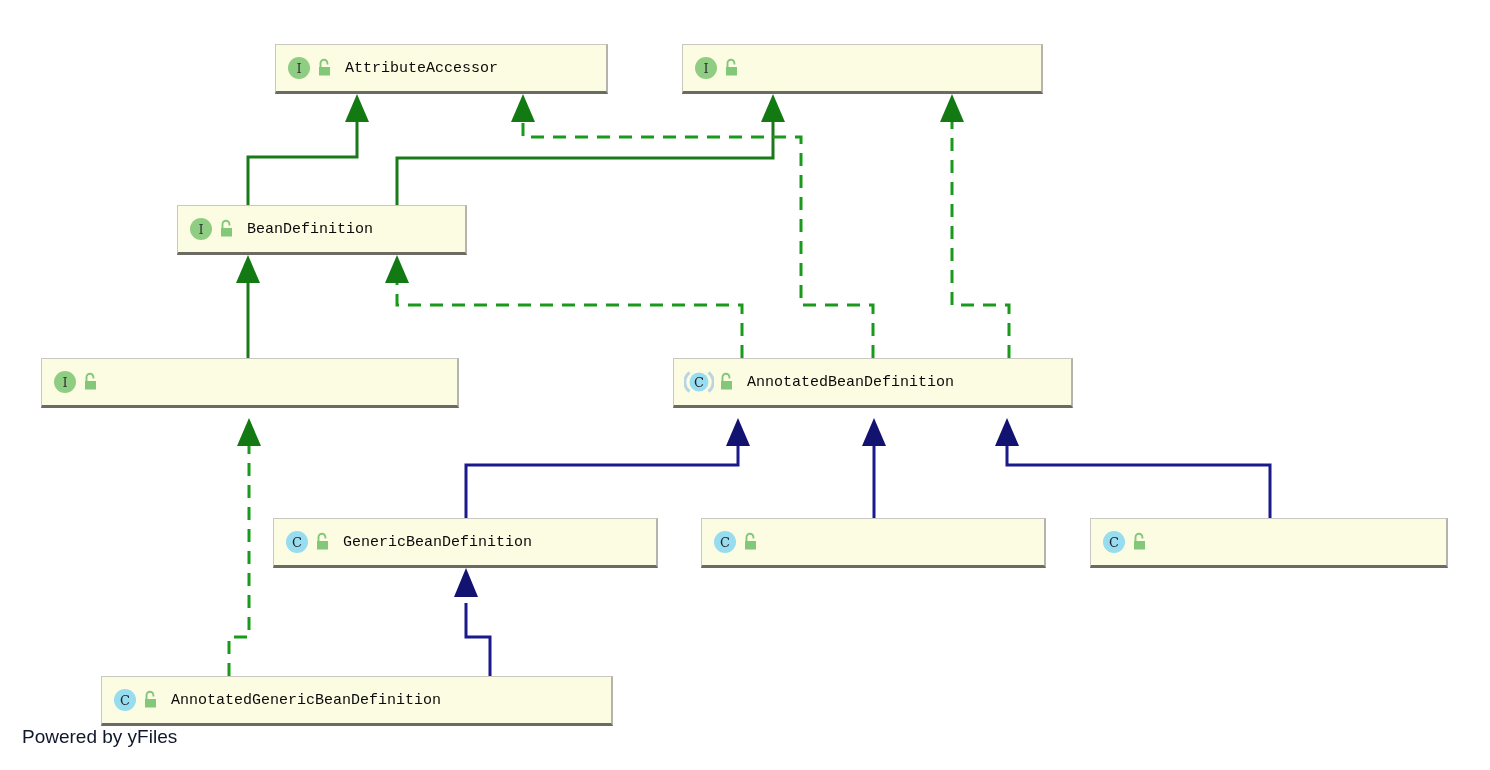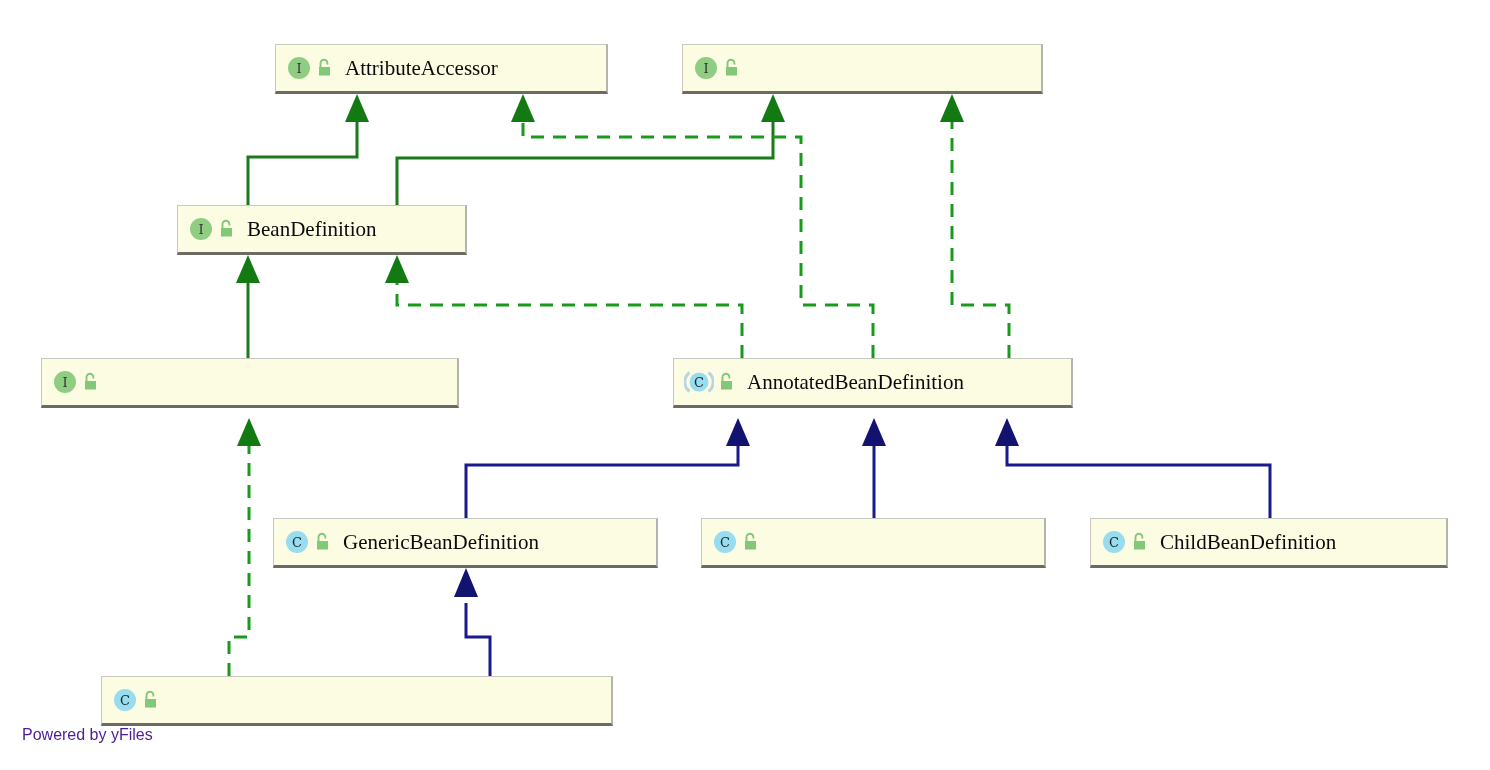--- a/index.html
+++ b/index.html
@@ -31,22 +31,22 @@
     background: #fcfce3;
     border: 1px solid #c8c8c0;
     border-bottom: 3px solid #6b6b63;
     border-right: 2px solid #b4b4ac;
     display: flex;
     align-items: center;
     padding-left: 10px;
     z-index: 5;
   }
   .node-label {
-    font-family: Liberation Serif, serif;
-    font-size: 21px;
+    font-family: Liberation Mono, monospace;
+    font-size: 15px;
     color: #0a0a0a;
     white-space: nowrap;
     letter-spacing: 0px;
   }
   .icon-stereotype {
     flex: 0 0 auto;
     width: 26px;
     height: 26px;
     margin-right: 3px;
     display: block;
@@ -56,22 +56,22 @@
     width: 18px;
     height: 20px;
     margin-right: 12px;
     display: block;
   }
   .watermark {
     position: absolute;
     left: 22px;
     top: 726px;
     font-family: "Liberation Sans", sans-serif;
-    font-size: 16px;
-    color: #4c1d95;
+    font-size: 19px;
+    color: #0f172a;
     white-space: nowrap;
     z-index: 1;
   }
 </style>
 </head>
 <body>
 
 <div id="canvas">
 
   <svg id="edge-layer" width="1490" height="770" viewBox="0 0 1490 770" xmlns="http://www.w3.org/2000/svg">
@@ -217,29 +217,29 @@
 
   <div class="uml-node" style="left:1090px; top:518px; width:358px; height:50px;">
     <svg class="icon-stereotype" viewBox="0 0 26 26">
       <circle cx="13" cy="13" r="11" fill="#97dcef"></circle>
       <text x="13" y="18" font-family="DejaVu Serif, serif" font-size="13" fill="#222" text-anchor="middle">C</text>
     </svg>
     <svg class="icon-lock" viewBox="0 0 18 20">
       <path d="M5.5 9 L5.5 5.2 A3.4 3.4 0 0 1 12.4 5.2 L12.4 6.6" fill="none" stroke="#82c878" stroke-width="1.9"></path>
       <rect x="4" y="9" width="11" height="8.5" fill="#82c878"></rect>
     </svg>
-    <span class="node-label">ChildBeanDefinition</span>
   </div>
 
   <div class="uml-node" style="left:101px; top:676px; width:512px; height:50px;">
     <svg class="icon-stereotype" viewBox="0 0 26 26">
       <circle cx="13" cy="13" r="11" fill="#97dcef"></circle>
       <text x="13" y="18" font-family="DejaVu Serif, serif" font-size="13" fill="#222" text-anchor="middle">C</text>
     </svg>
     <svg class="icon-lock" viewBox="0 0 18 20">
       <path d="M5.5 9 L5.5 5.2 A3.4 3.4 0 0 1 12.4 5.2 L12.4 6.6" fill="none" stroke="#82c878" stroke-width="1.9"></path>
       <rect x="4" y="9" width="11" height="8.5" fill="#82c878"></rect>
     </svg>
+    <span class="node-label">AnnotatedGenericBeanDefinition</span>
   </div>
 
   <div class="watermark">Powered by yFiles</div>
 
 </div>
 
 </body></html>

